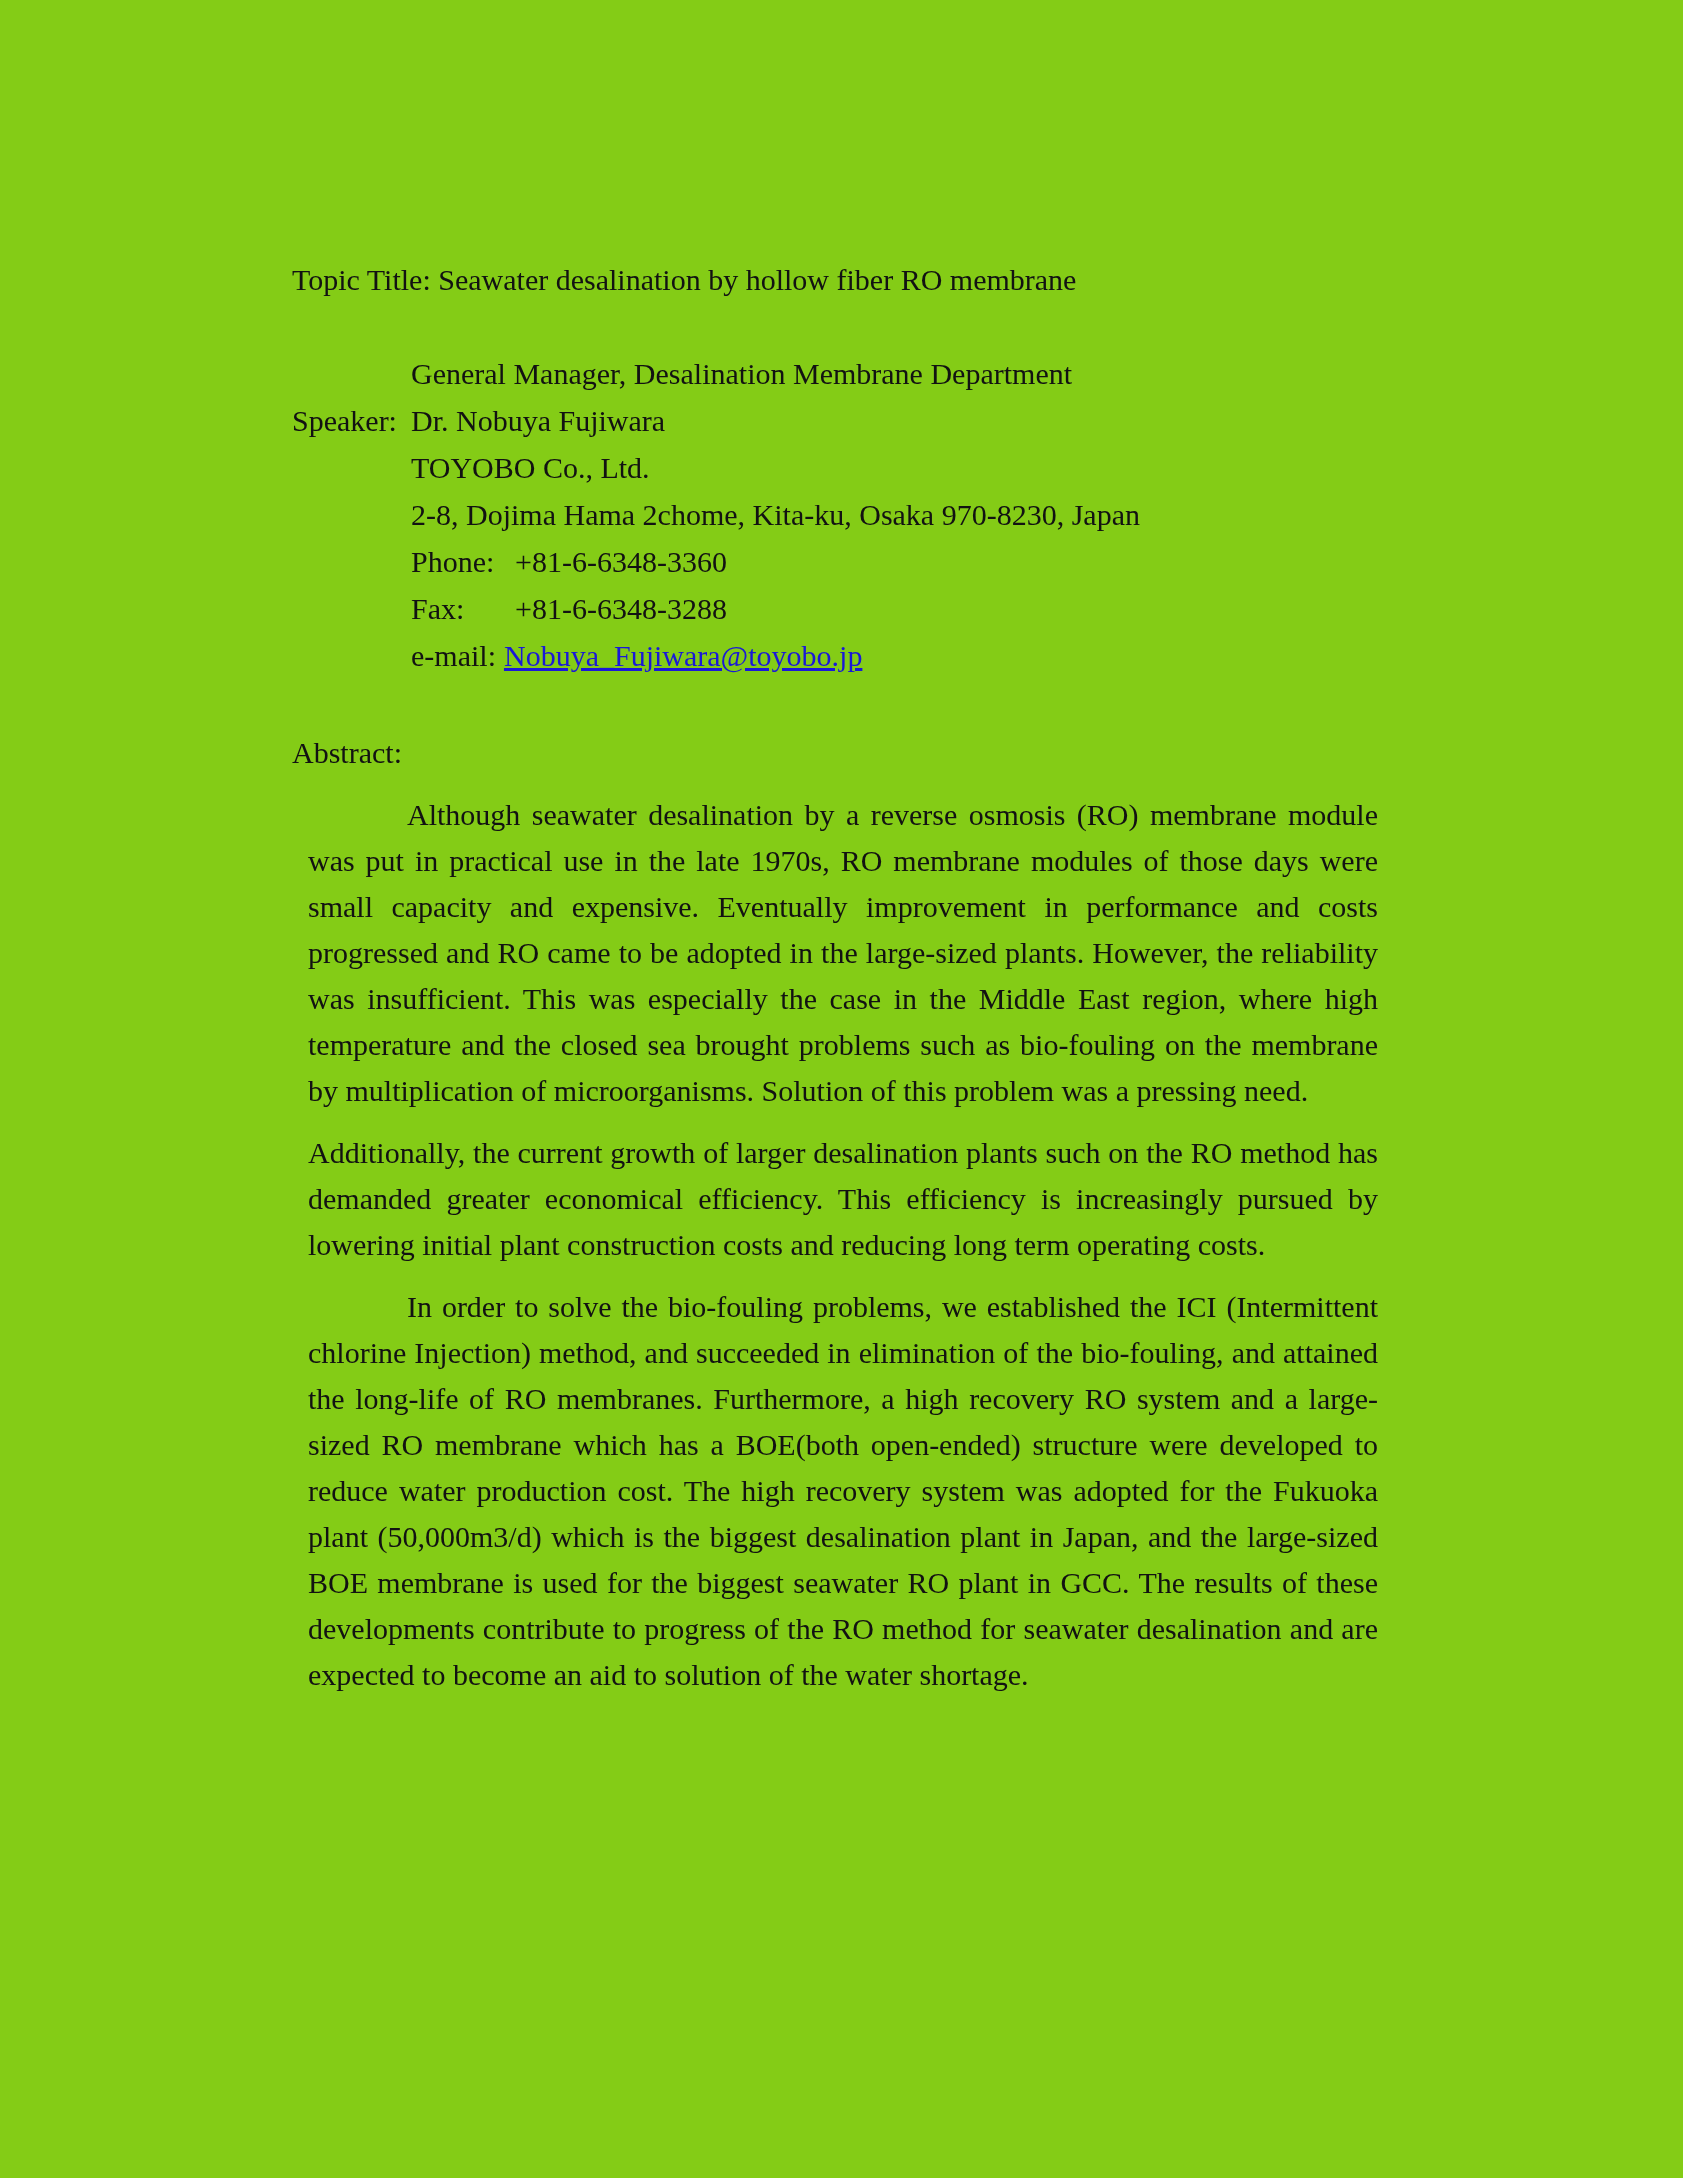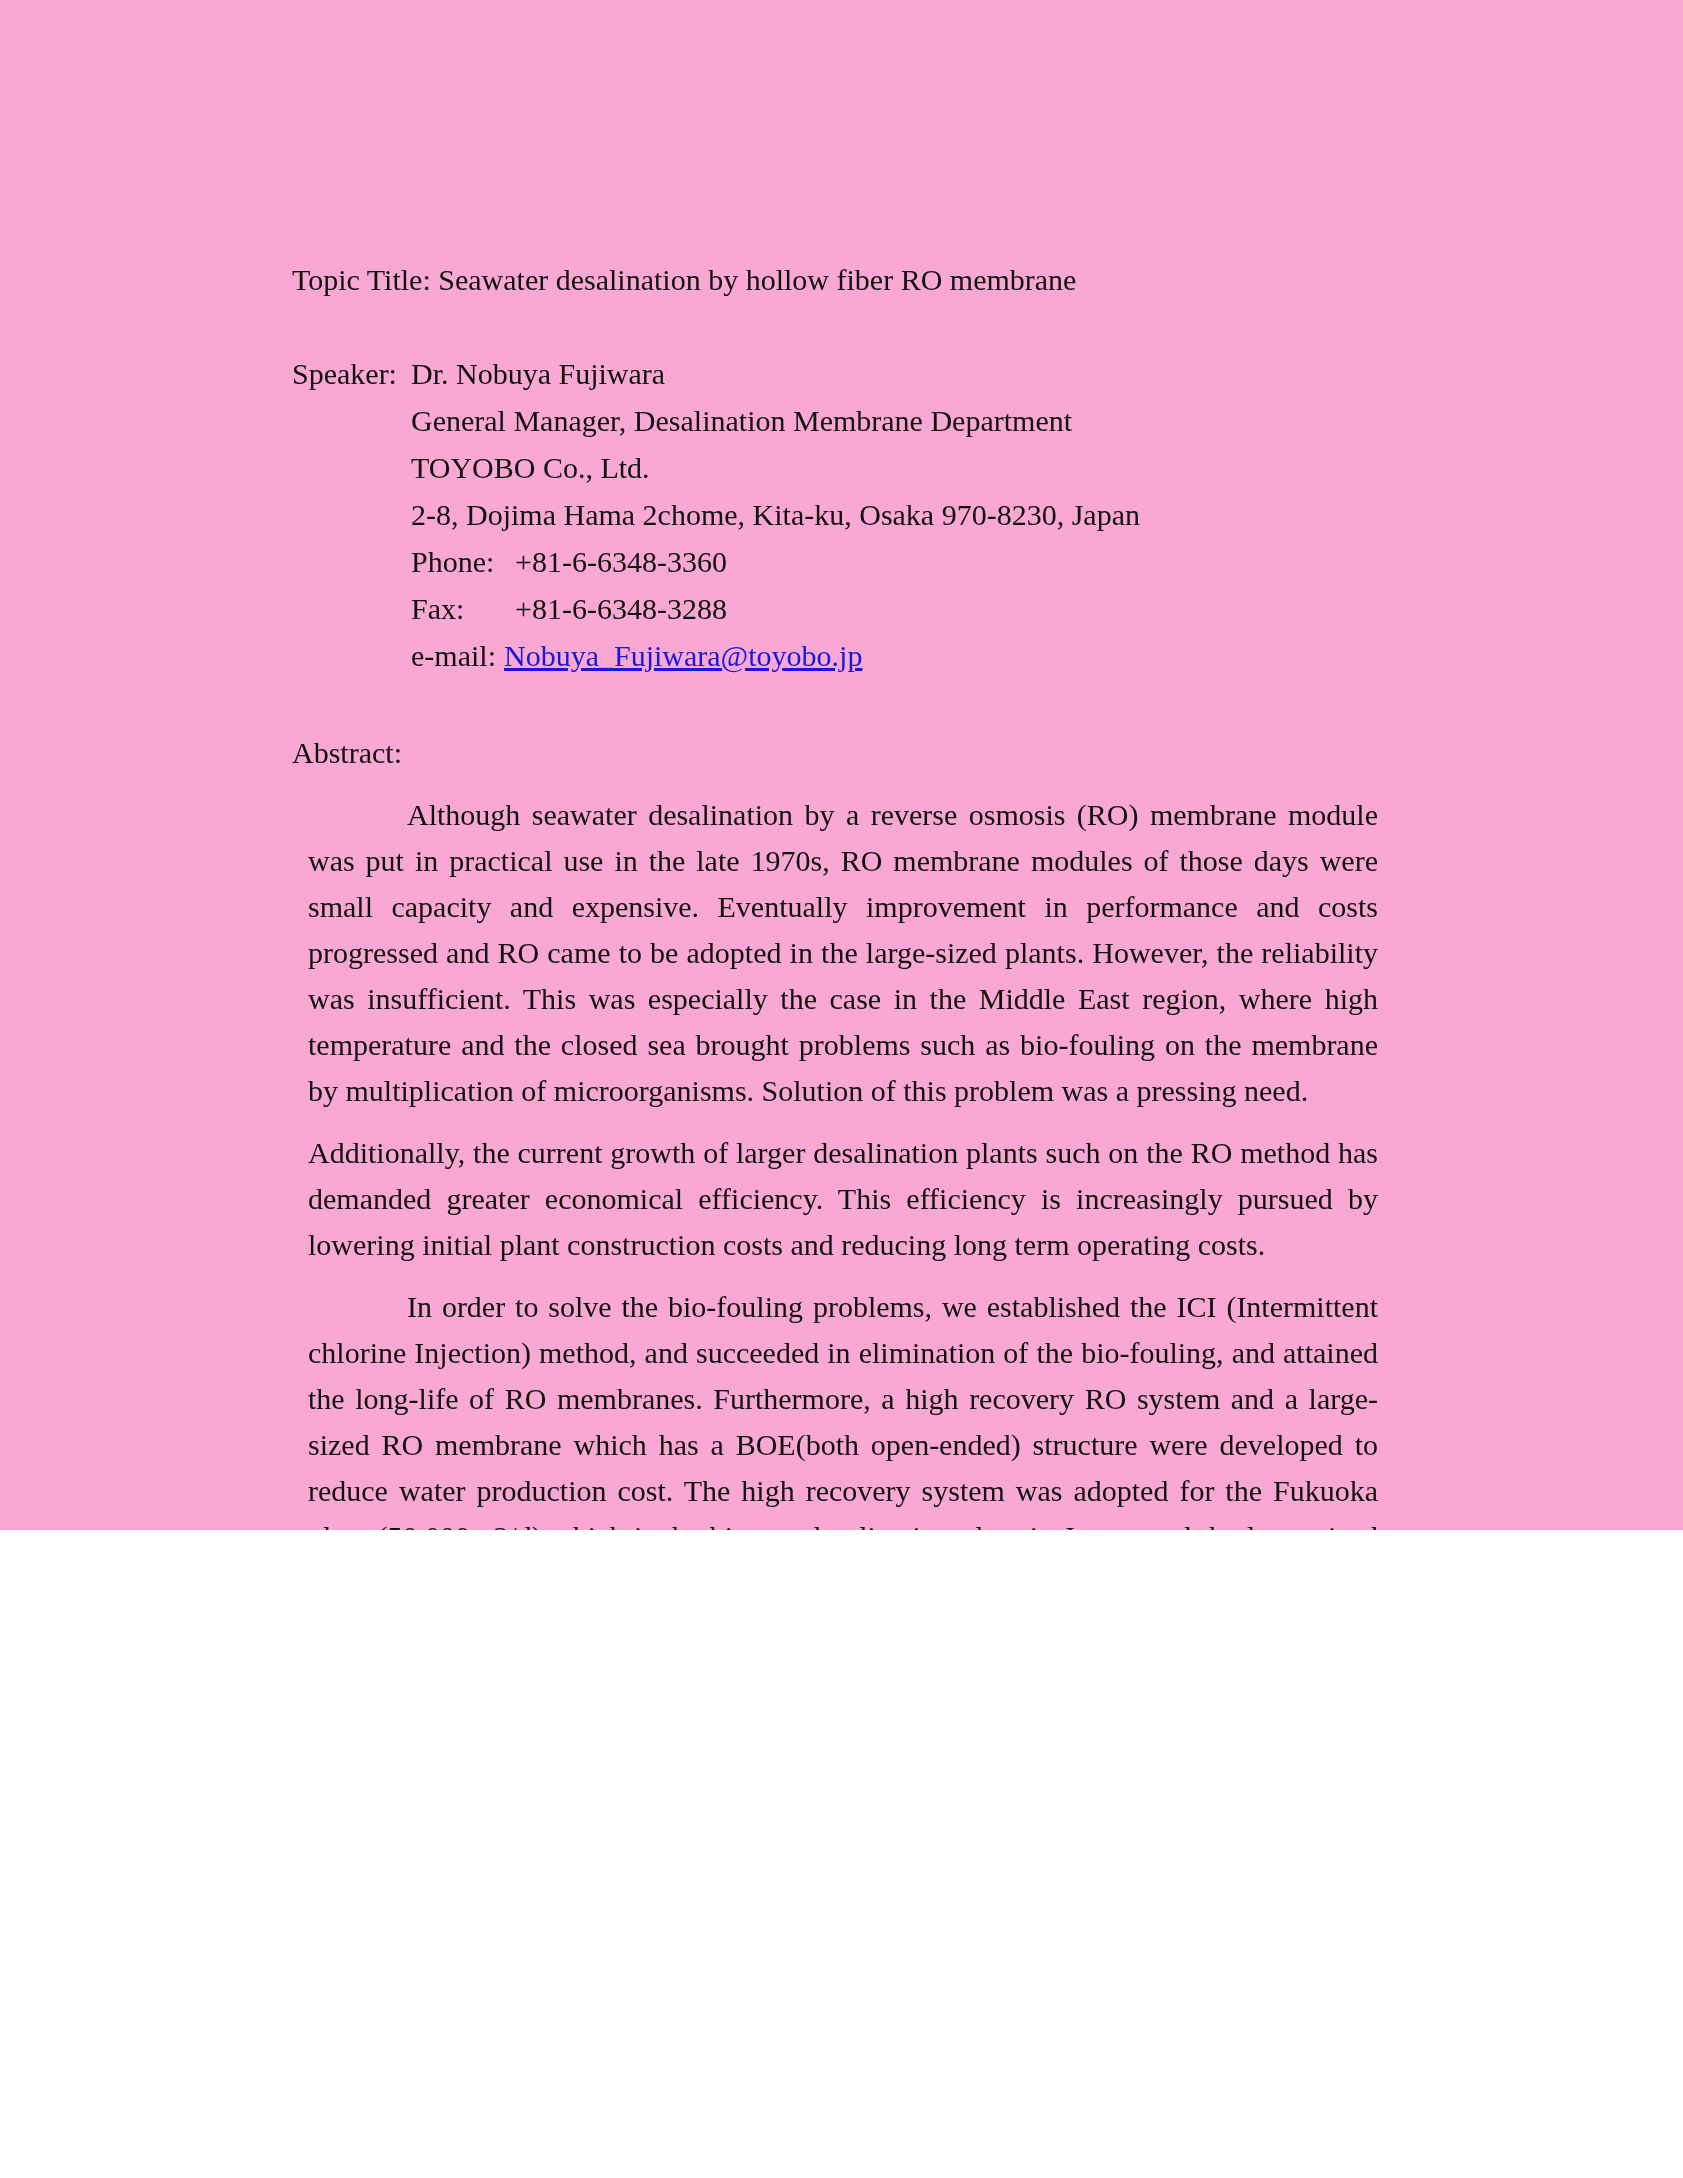--- a/index.html
+++ b/index.html
@@ -3,22 +3,22 @@
 <meta charset="utf-8">
 <style>
   html, body {
     margin: 0;
     padding: 0;
     background: #ffffff;
   }
   .page {
     position: relative;
     width: 1683px;
-    height: 1530px;
-    background: #f9a8d4;
+    height: 2178px;
+    background: #84cc16;
     font-family: "Liberation Serif", "DejaVu Serif", serif;
     color: #121212;
     font-size: 30px;
     overflow: hidden;
   }
   .content {
     position: absolute;
     left: 292px;
     top: 256px;
     width: 1102px;
@@ -50,24 +50,24 @@
 <body>
 
 <div class="page">
   <div class="content">
 
     <p class="line">Topic Title: Seawater desalination by hollow fiber RO membrane</p>
 
     <div class="spacer-line"></div>
 
     <div>
+      <div class="line indent">General Manager, Desalination Membrane Department</div>
       <div class="line">
         <span class="hang-label">Speaker:</span><span>Dr. Nobuya Fujiwara</span>
       </div>
-      <div class="line indent">General Manager, Desalination Membrane Department</div>
       <div class="line indent">TOYOBO Co., Ltd.</div>
       <div class="line indent">2-8, Dojima Hama 2chome, Kita-ku, Osaka 970-8230, Japan</div>
       <div class="line indent">
         <span class="contact-label">Phone:</span><span>+81-6-6348-3360</span>
       </div>
       <div class="line indent">
         <span class="contact-label">Fax:</span><span>+81-6-6348-3288</span>
       </div>
       <div class="line indent">
         <span class="email-label">e-mail:</span><a class="email-link" href="#">Nobuya_Fujiwara@toyobo.jp</a>

